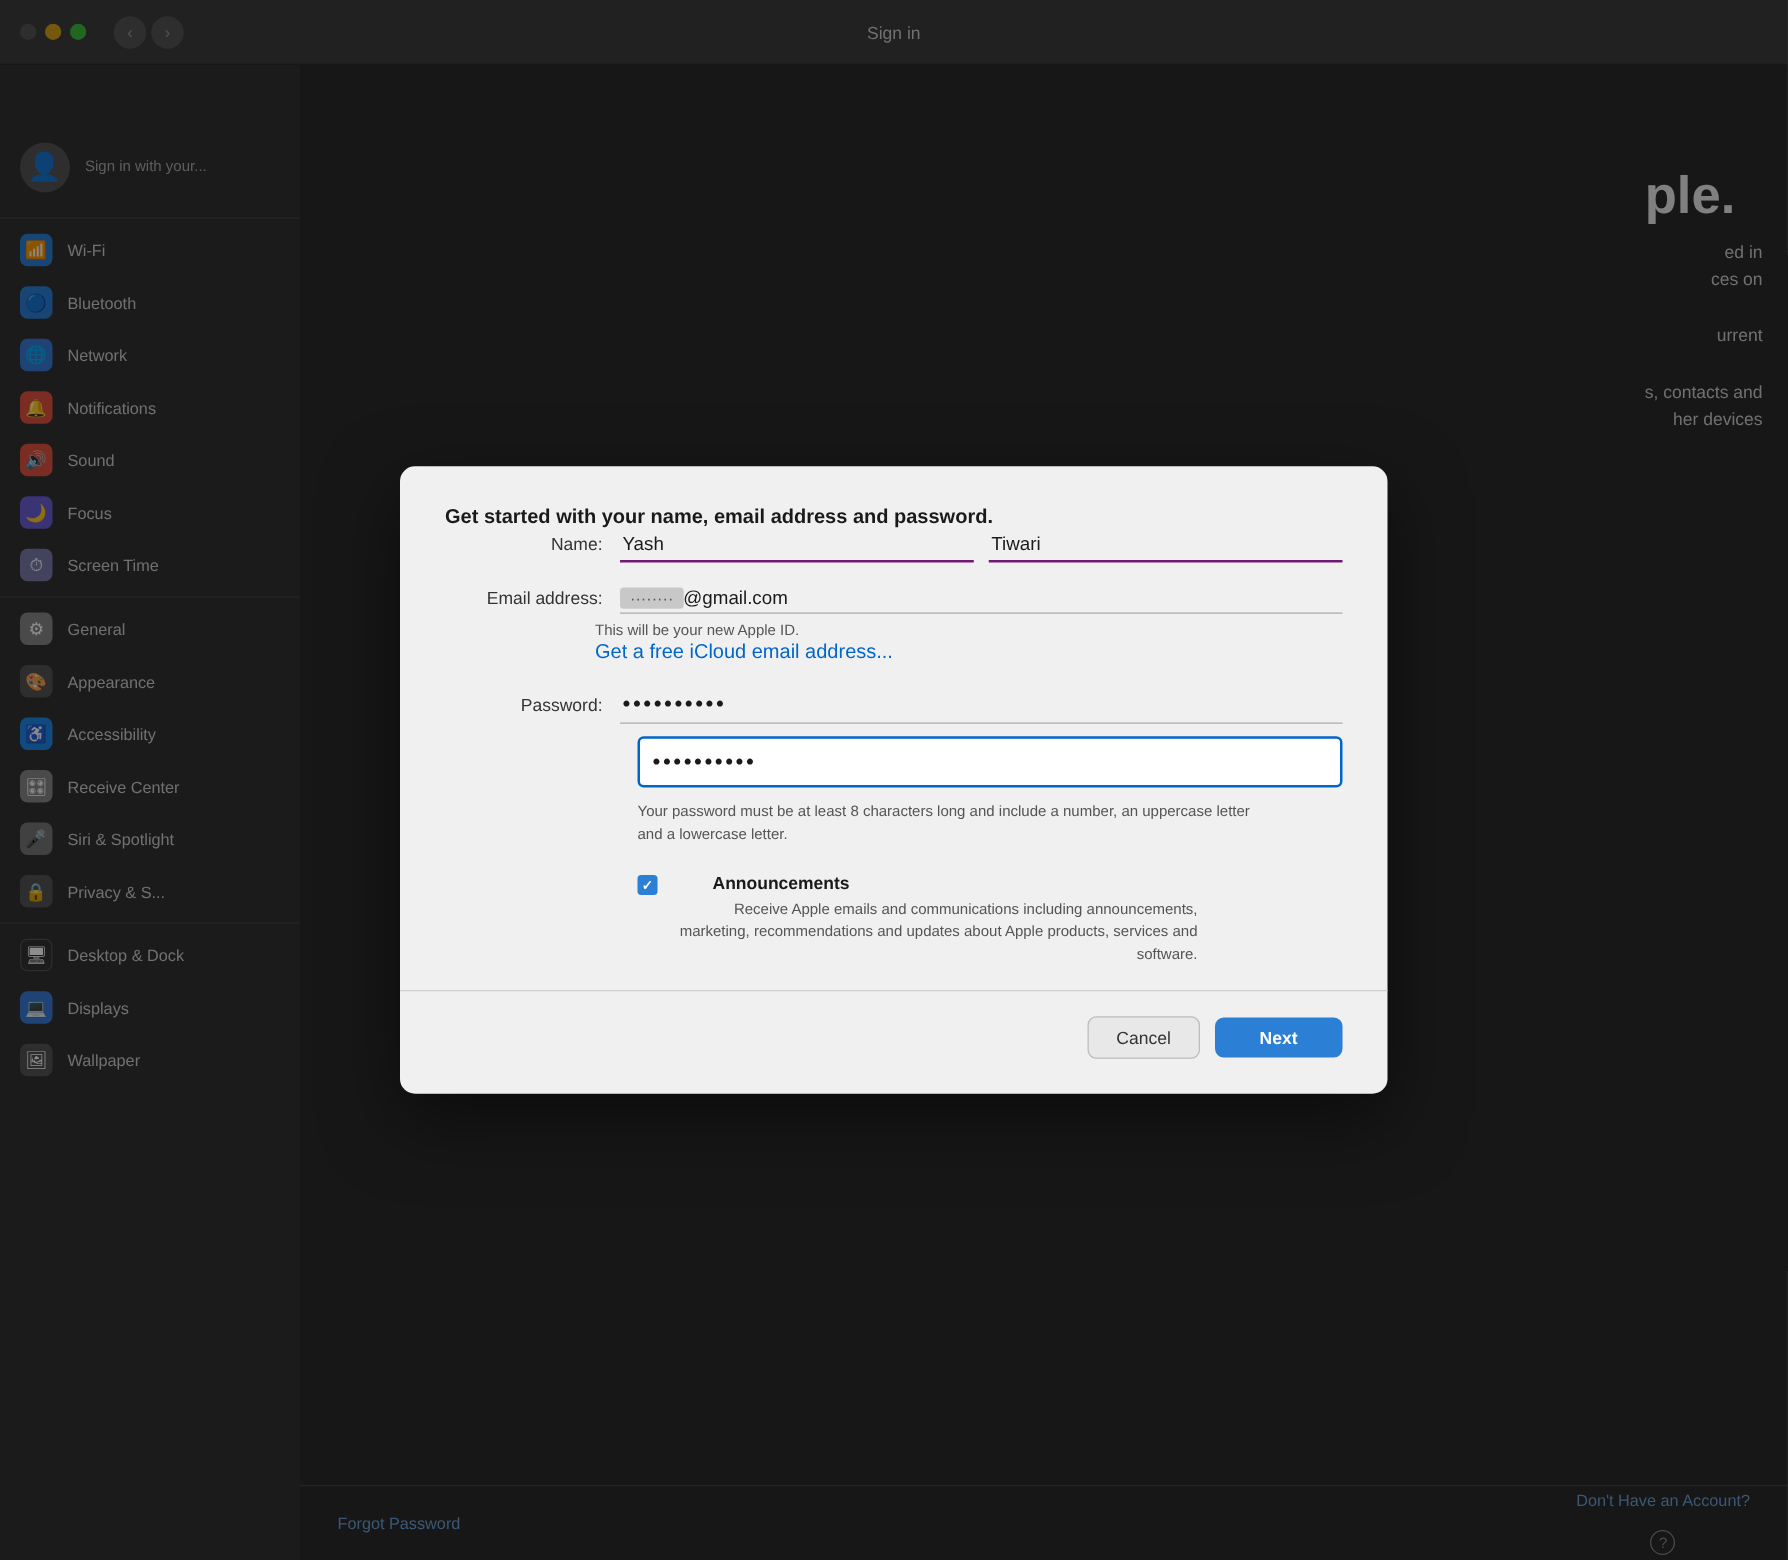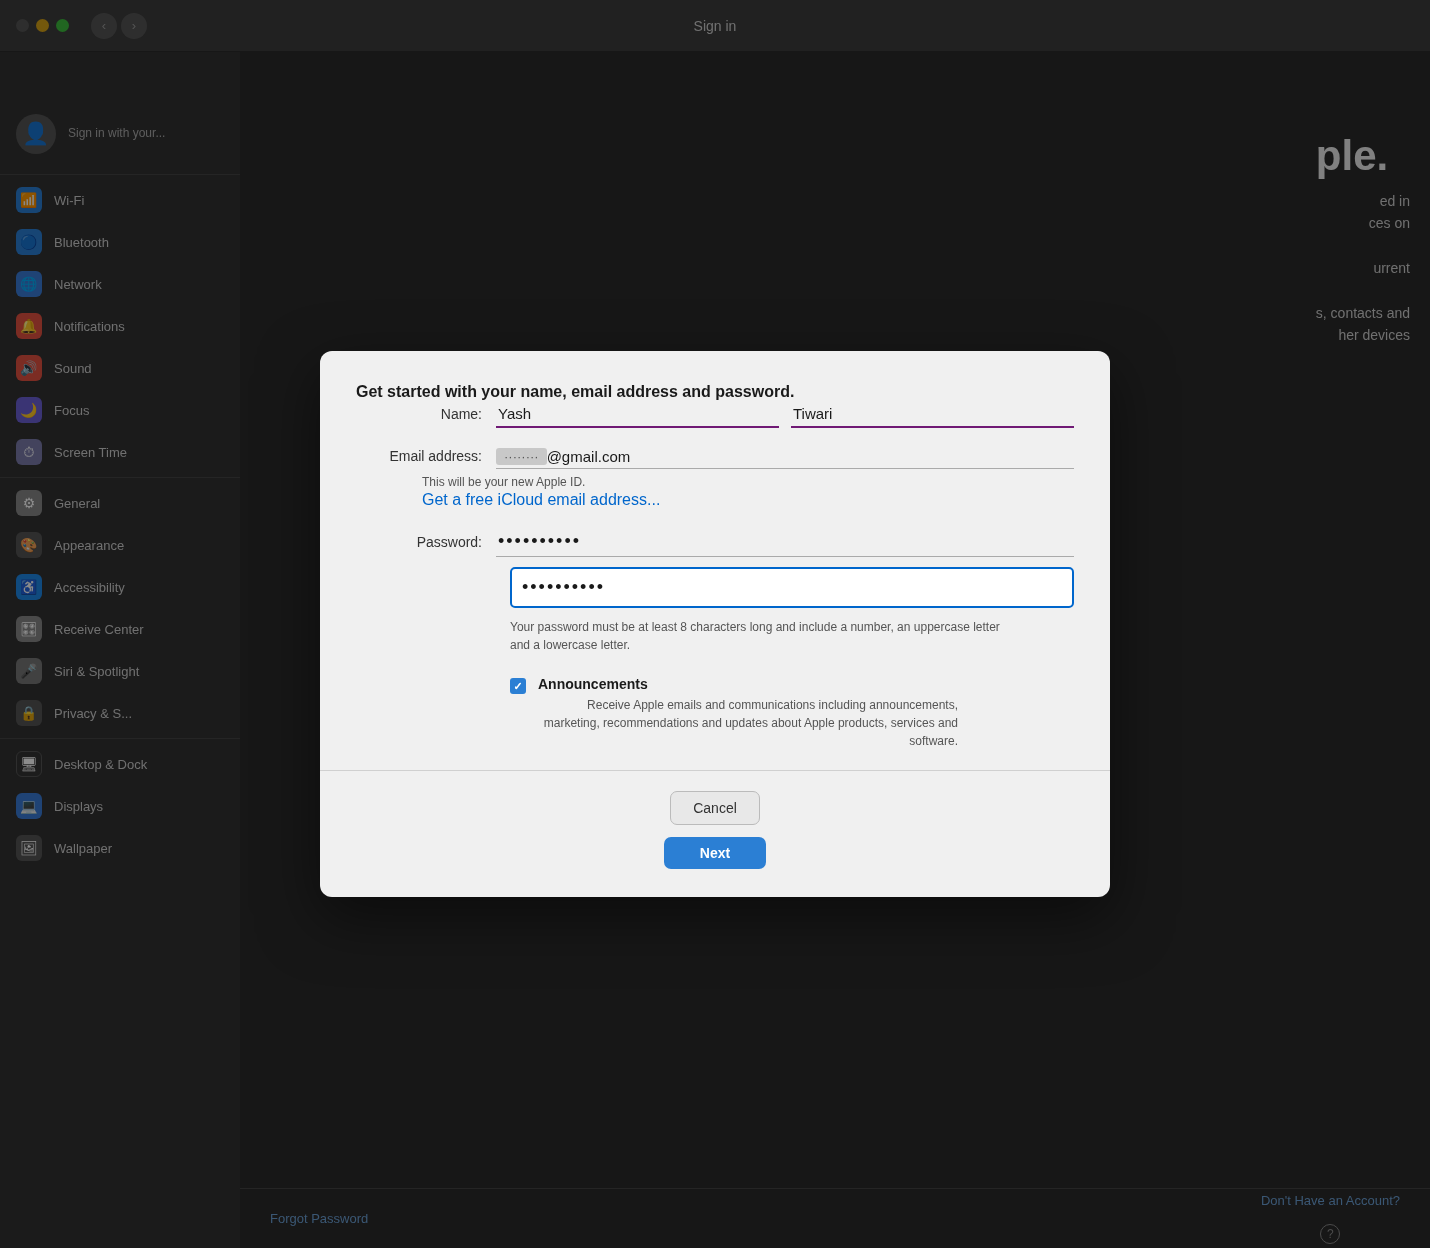--- a/index.html
+++ b/index.html
@@ -347,21 +347,21 @@
     }
 
     .email-suffix {
       font-size: 15px;
       color: #1a1a1a;
     }
 
     .email-hint-row {
       display: flex;
       flex-direction: column;
-      margin-left: 66px;
+      margin-left: 120px;
       margin-bottom: 18px;
       gap: 2px;
     }
 
     .email-hint-text {
       font-size: 12px;
       color: #555;
     }
 
     .icloud-link {
@@ -449,20 +449,21 @@
 
     .announcements-text-block {
       flex: 1;
     }
 
     .ann-title {
       font-size: 14px;
       font-weight: 600;
       color: #1a1a1a;
       margin-bottom: 4px;
+      margin-left: 32px;
     }
 
     .ann-desc {
       font-size: 12px;
       color: #555;
       line-height: 1.5;
       max-width: 420px;
       text-align: right;
     }
 
@@ -470,21 +471,20 @@
       height: 1px;
       background: #d0d0d0;
       margin: 20px -36px 20px;
     }
 
     .dialog-footer {
       display: flex;
       justify-content: flex-end;
       gap: 12px;
       align-items: center;
-      flex-direction: column;
     }
 
     .btn-cancel {
       padding: 8px 22px;
       border-radius: 7px;
       border: 1px solid #bbb;
       background: #e8e8e8;
       font-size: 14px;
       color: #333;
       cursor: pointer;

